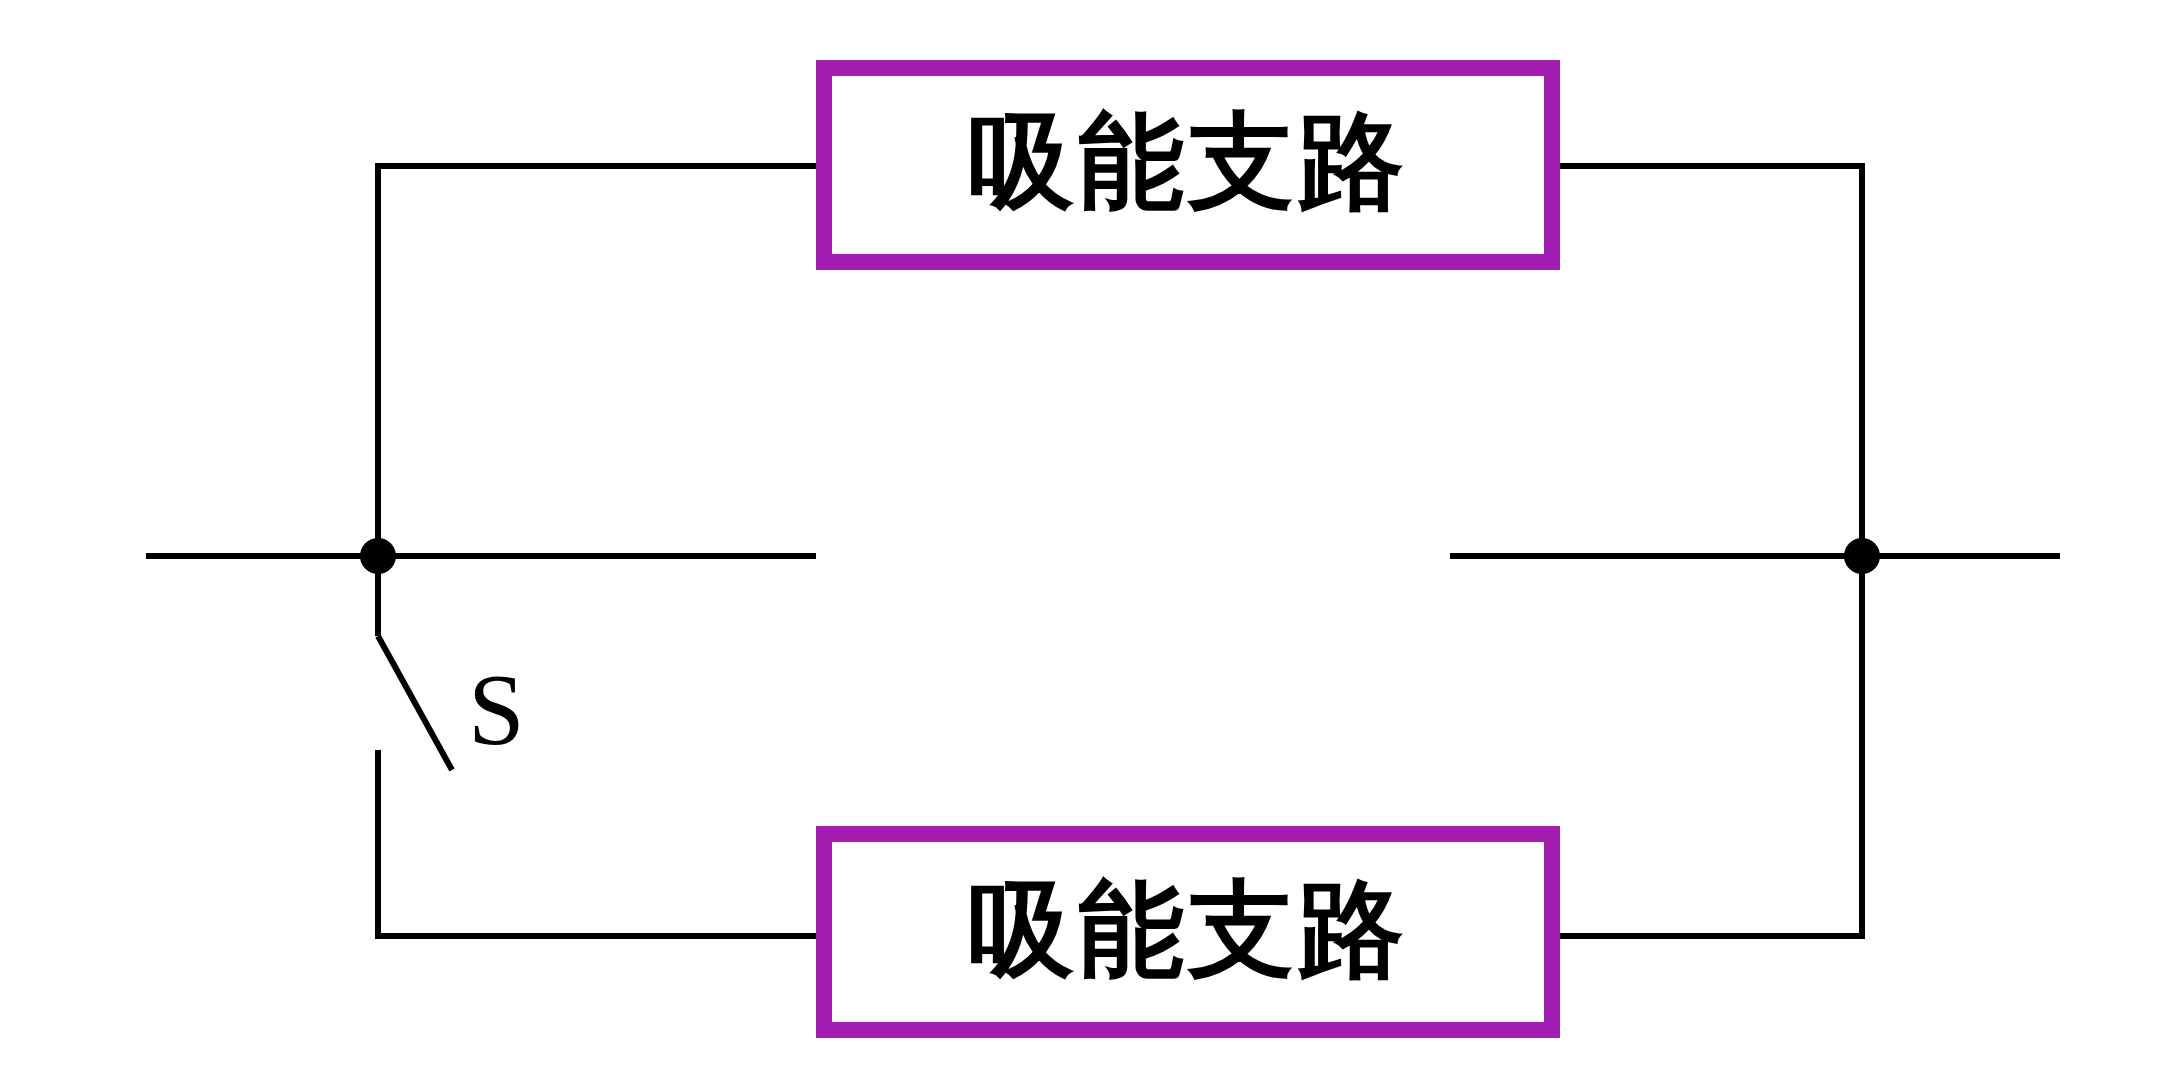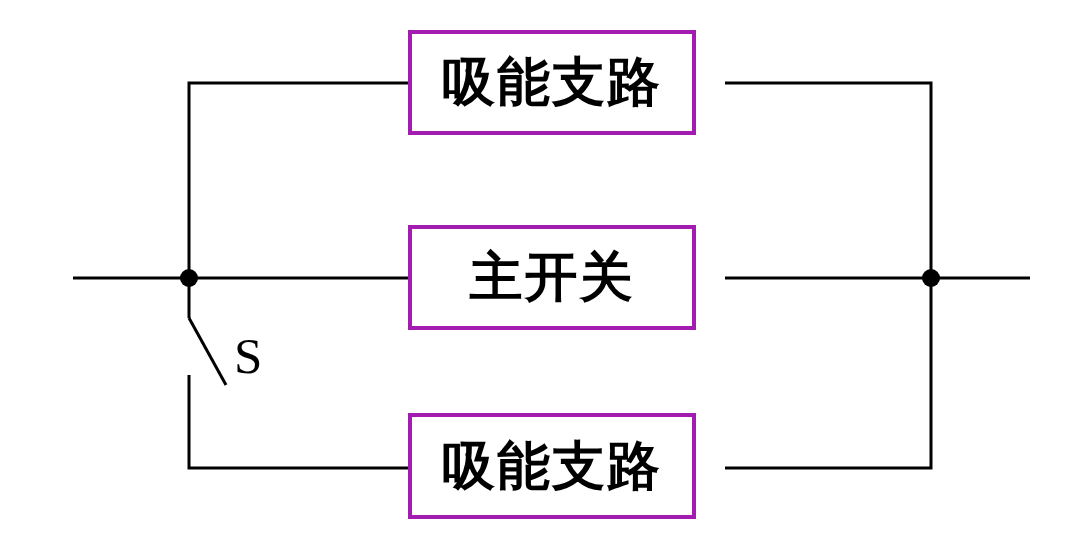--- a/index.html
+++ b/index.html
@@ -27,23 +27,23 @@
     stroke-width: 3;
     fill: none;
   }
   .junction {
     fill: #000000;
     stroke: none;
   }
   .block {
     position: absolute;
     left: 408px;
-    width: 288px;
+    width: 372px;
     box-sizing: border-box;
-    border: 4px solid #a21caf;
+    border: 8px solid #a21caf;
     background: #ffffff;
     display: flex;
     align-items: center;
     justify-content: center;
   }
   .block-top { top: 30px;  height: 105px; }
   .block-mid { top: 225px; height: 105px; }
   .block-bot { top: 413px; height: 106px; }
   .block-label {
     font-size: 53px;
@@ -88,23 +88,20 @@
     <polyline class="wire" points="725,468 931,468 931,278"></polyline>
 
     <circle class="junction" cx="189" cy="278" r="9"></circle>
     <circle class="junction" cx="931" cy="278" r="9"></circle>
   </svg>
 
   <div class="block block-top">
     <span class="block-label">吸能支路</span>
   </div>
 
-  <div class="block block-mid">
-    <span class="block-label">主开关</span>
-  </div>
 
   <div class="block block-bot">
     <span class="block-label">吸能支路</span>
   </div>
 
   <div class="switch-label">S</div>
 
 </div>
 
 </body></html>

